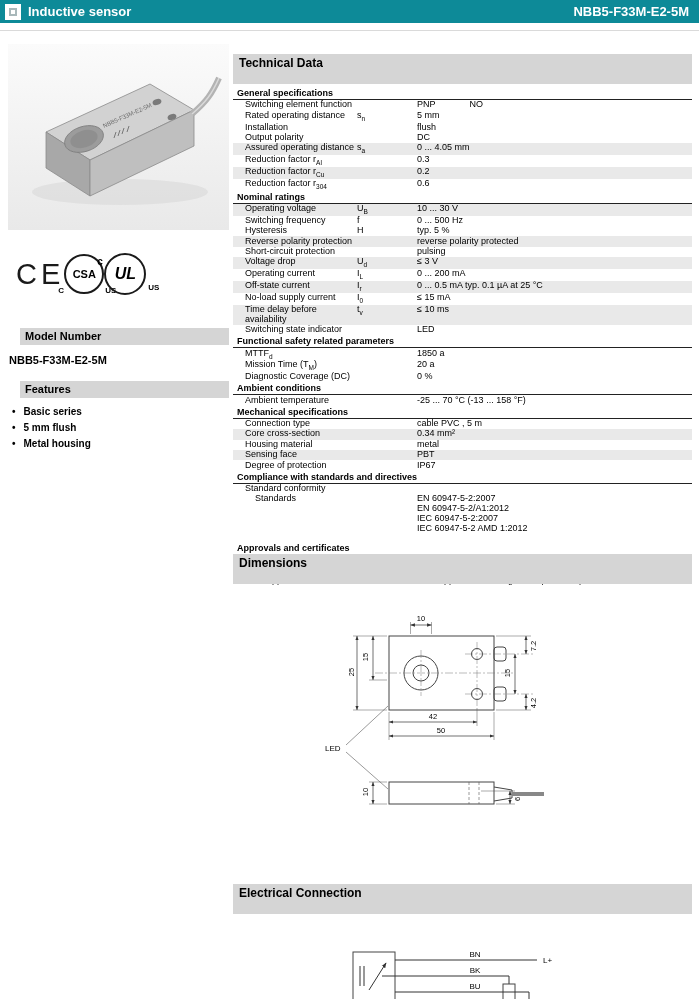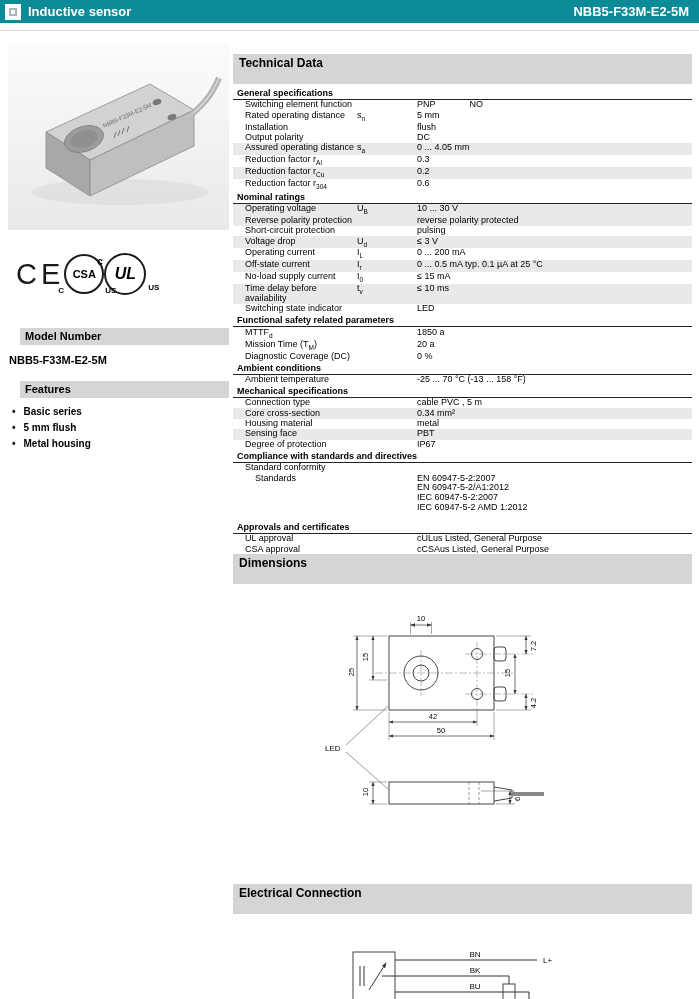--- a/index.html
+++ b/index.html
@@ -177,20 +177,30 @@
           <div class="label">Reduction factor r<sub>304</sub></div>
           <div class="sym"></div>
           <div class="value">0.6</div>
         </div>
         <div class="spec-section-title">Nominal ratings</div>
         <div class="spec-row shade">
           <div class="label">Operating voltage</div>
           <div class="sym">U<sub>B</sub></div>
           <div class="value">10 ... 30 V</div>
         </div>
+        <div class="spec-row">
+          <div class="label">Switching frequency</div>
+          <div class="sym">f</div>
+          <div class="value">0 ... 500 Hz</div>
+        </div>
+        <div class="spec-row">
+          <div class="label">Hysteresis</div>
+          <div class="sym">H</div>
+          <div class="value">typ. 5 %</div>
+        </div>
         <div class="spec-row shade">
           <div class="label">Reverse polarity protection</div>
           <div class="sym"></div>
           <div class="value">reverse polarity protected</div>
         </div>
         <div class="spec-row">
           <div class="label">Short-circuit protection</div>
           <div class="sym"></div>
           <div class="value">pulsing</div>
         </div>

